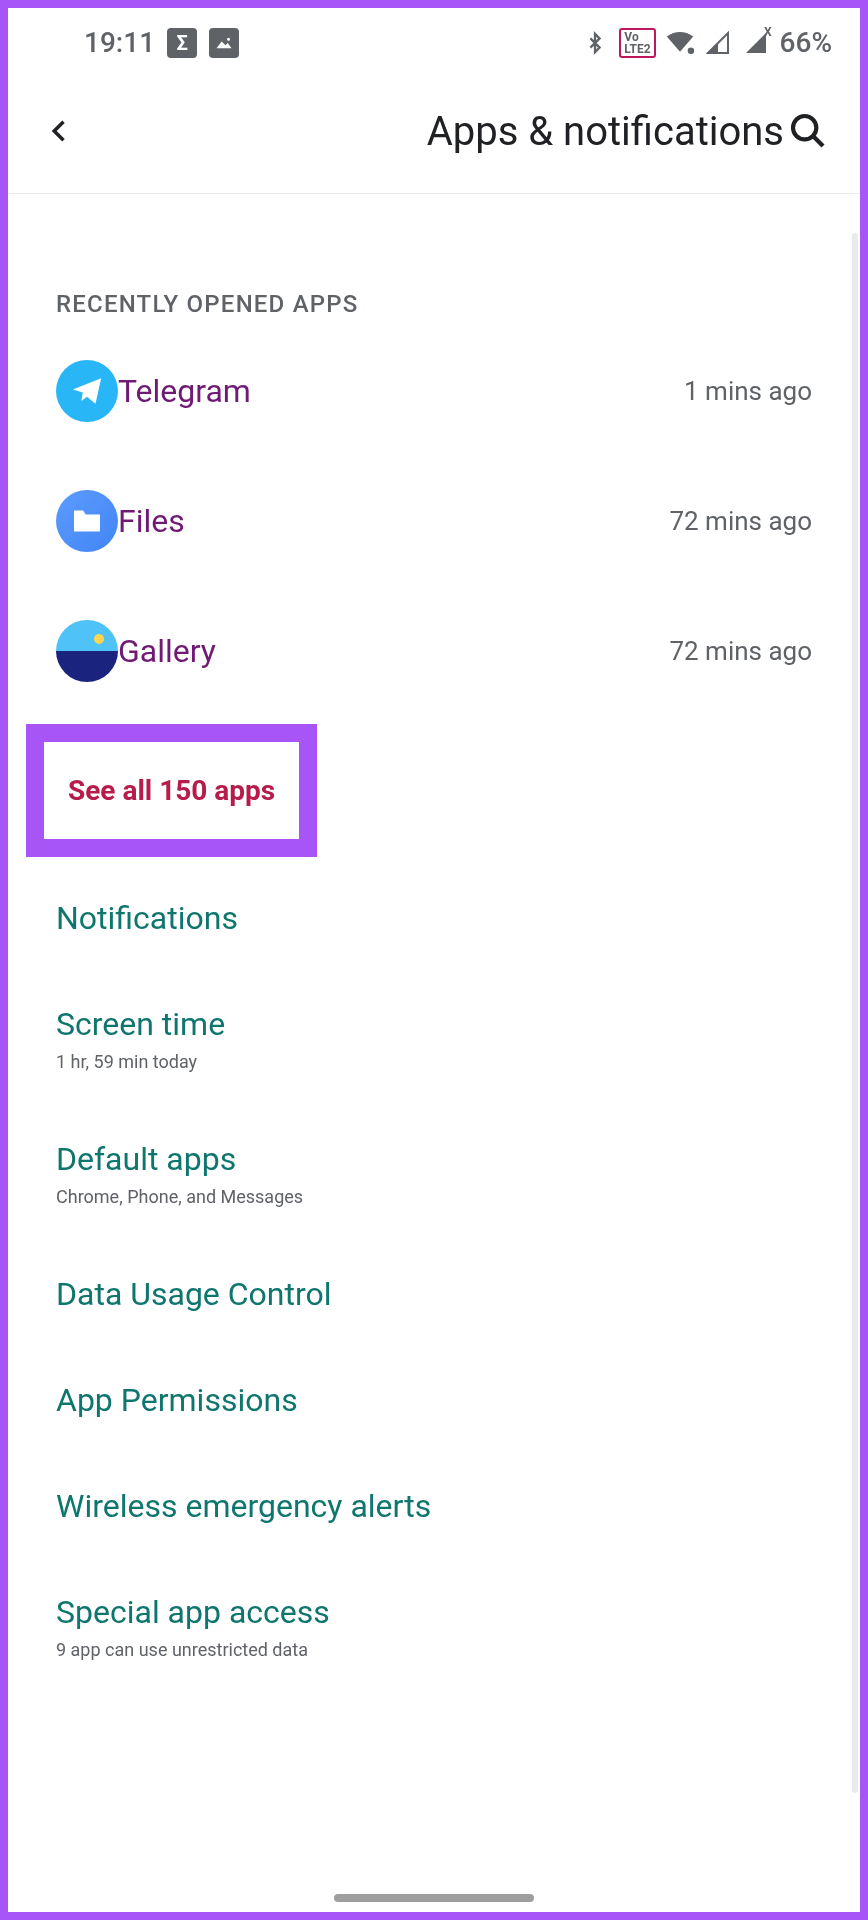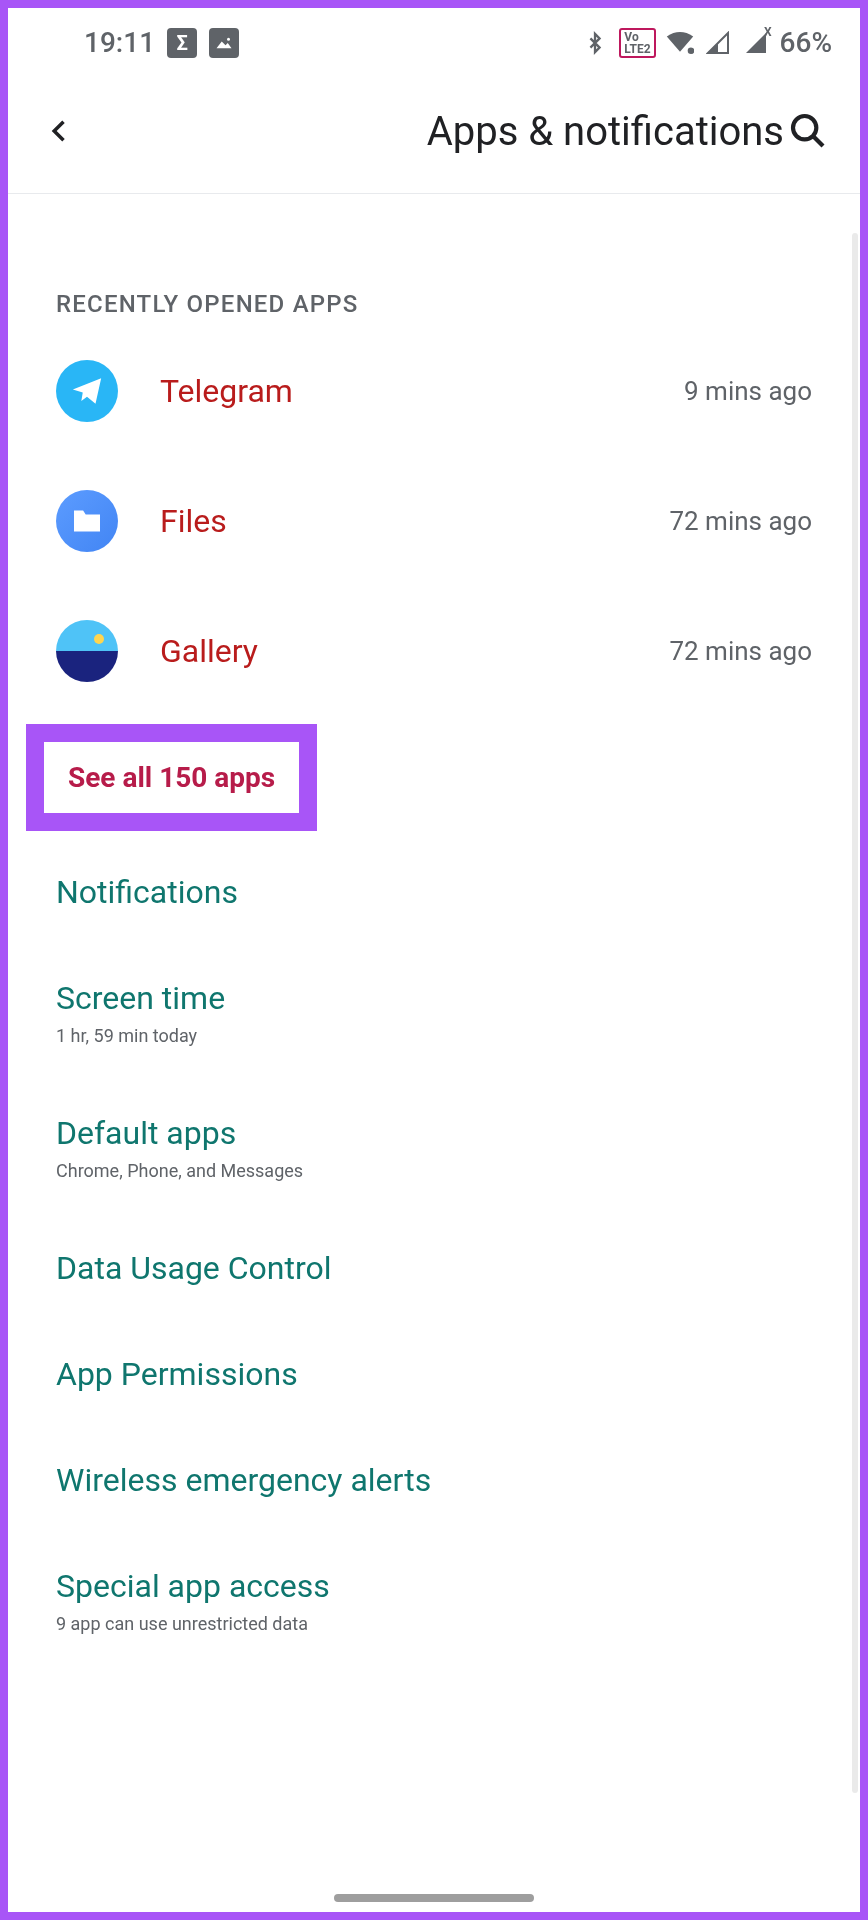--- a/index.html
+++ b/index.html
@@ -51,27 +51,27 @@
       align-items: center;
       padding: 34px 48px;
     }
     .app-icon {
       width: 62px; height: 62px; border-radius: 50%; display:flex; align-items:center; justify-content:center; flex-shrink:0;
     }
     .app-icon.telegram { background: #29b6f6; }
     .app-icon.files { background: linear-gradient(135deg,#5c9cff,#4285f4); }
     .app-icon.gallery { background: linear-gradient(to bottom, #4fc3f7 0%, #4fc3f7 50%, #1a237e 50%, #1a237e 100%); position:relative;}
     .gallery-sun { position:absolute; width:10px; height:10px; background:#ffd54f; border-radius:50%; top:14px; right:14px;}
-    .app-name { font-size: 32px; color: #b91c1c; margin-left: 42px; flex: 1; }
+    .app-name { font-size: 32px; color: #701a75; flex: 1; }
     .app-time { font-size: 26px; color: #5f6368; }
     .highlight-box {
       border: 18px solid #a855f7;
       display: inline-block;
       margin: 8px 0 8px 18px;
-      padding: 19px 24px;
+      padding: 32px 24px;
     }
     .see-all { font-size: 28px; color: #b71c4a; font-weight: 700; }
     .setting-row { padding: 34px 48px 34px 48px; }
     .setting-title { font-size: 32px; color: #0f766e; }
     .setting-sub { font-size: 18px; color: #5f6368; margin-top: 8px; }
     .nav-handle {
       position: absolute;
       bottom: 10px;
       left: 50%;
       transform: translateX(-50%);
@@ -151,21 +151,21 @@
 <div class="content">
   <div class="section-header">RECENTLY OPENED APPS</div>
 
   <div class="app-row">
     <div class="app-icon telegram">
       <svg width="34" height="34" viewBox="0 0 24 24">
           <path d="M2 11 L22 3 L18 21 L12 16 L8 19 L9 13 Z" fill="#fff"></path>
         </svg>
     </div>
     <div class="app-name">Telegram</div>
-    <div class="app-time">9 mins ago</div>
+    <div class="app-time">1 mins ago</div>
   </div>
 
   <div class="app-row">
     <div class="app-icon files">
       <svg width="32" height="26" viewBox="0 0 24 20">
           <path d="M2 2 L9 2 L11 5 L22 5 L22 18 L2 18 Z" fill="#fff"></path>
         </svg>
     </div>
     <div class="app-name">Files</div>
     <div class="app-time">72 mins ago</div>

